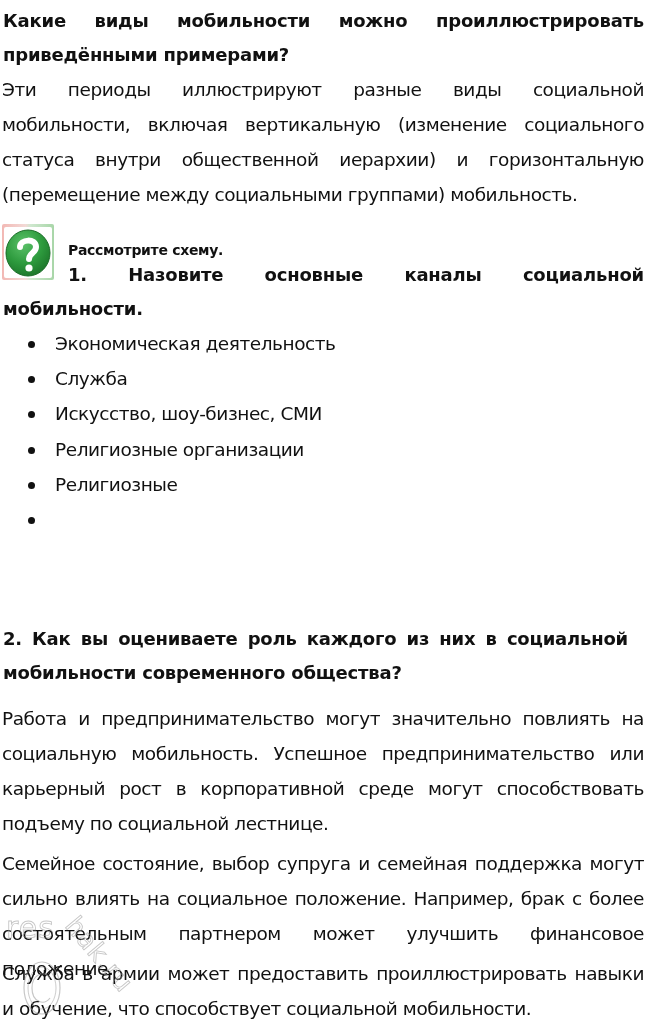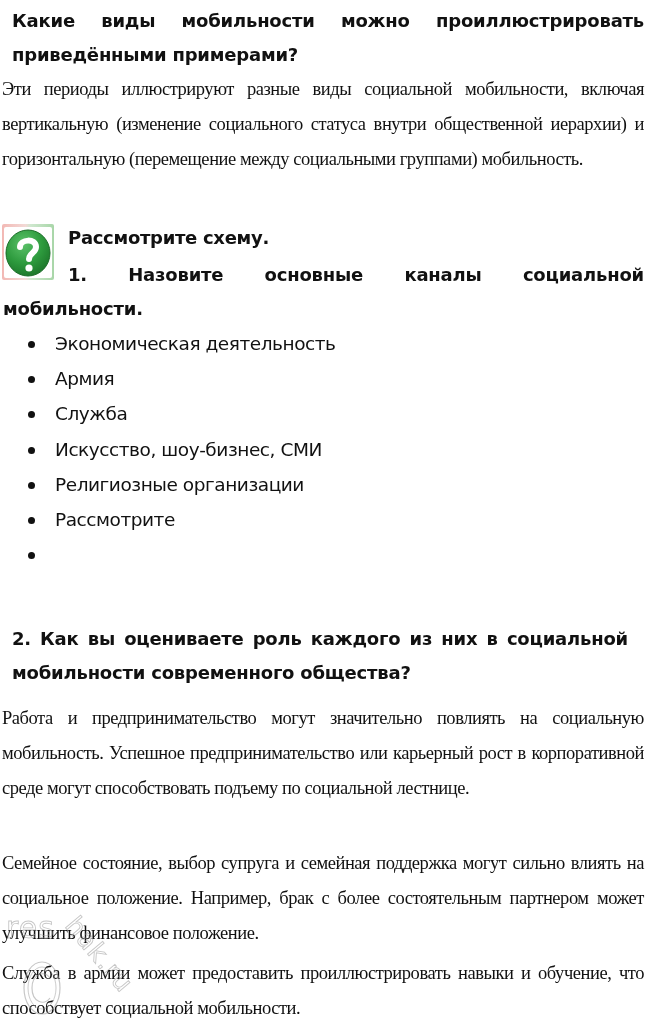--- a/index.html
+++ b/index.html
@@ -22,31 +22,30 @@
       width: 646px;
     }
     .heading {
       font-weight: bold;
       font-size: 18px;
       line-height: 34px;
       text-align: justify;
       text-align-last: left;
       letter-spacing: -0.2px;
       margin: 0;
-      padding: 0 2px 0 12px;
+      padding: 0 2px 0 3px;
     }
     .para {
       font-size: 18.5px;
       line-height: 35px;
       text-align: justify;
       margin: 0;
       padding: 0 2px 0 2px;
       letter-spacing: -0.45px;
       word-spacing: 0px;
-      font-family: Liberation Serif, serif;
     }
     .h1 { position: absolute; top: 4px; left: 0; right: 0; }
     .p1 { position: absolute; top: 72px; left: 0; right: 0; }
     .qblock { position: absolute; top: 221px; left: 0; right: 0; }
     .qicon {
       position: absolute;
       left: 2px;
       top: 3px;
       width: 52px;
       height: 56px;
@@ -56,23 +55,23 @@
     .qicon .inner {
       position: absolute;
       left: 2px; top: 3px; right: 2px; bottom: 2px;
       background: #ffffff;
       border-radius: 2px;
     }
     .qicon svg { position: absolute; left: 3px; top: 5px; }
     .q-line1 {
       position: absolute;
       left: 68px;
-      top: 0;
+      top: 12px;
       font-weight: bold;
-      font-size: 18px;
+      font-size: 14px;
       line-height: 34px;
       letter-spacing: -0.3px;
     }
     .q-line2 {
       position: absolute;
       left: 3px;
       right: 2px;
       top: 37px;
       font-weight: bold;
       font-size: 18px;
@@ -145,25 +144,24 @@
         <path d="M15 18 C15 10, 31 9, 31 18 C31 24, 24 24, 24 30" fill="none" stroke="#ffffff" stroke-width="6" stroke-linecap="round"></path>
         <circle cx="24" cy="39" r="3.6" fill="#ffffff"></circle>
       </svg>
     </div>
     <div class="q-line1">Рассмотрите схему.</div>
     <div class="q-line2">1. Назовите основные каналы социальной мобильности.</div>
   </div>
 
   <ul class="list">
     <li><span class="bullet"></span><span>Экономическая деятельность</span></li>
-    <li><span class="bullet"></span><span>Армия</span></li>
     <li><span class="bullet"></span><span>Служба</span></li>
     <li><span class="bullet"></span><span>Искусство, шоу-бизнес, СМИ</span></li>
     <li><span class="bullet"></span><span>Религиозные организации</span></li>
-    <li><span class="bullet"></span><span>Рассмотрите</span></li>
+    <li><span class="bullet"></span><span>Религиозные</span></li>
     <li><span class="bullet"></span></li>
   </ul>
 
   <p class="heading h2">2. Как вы оцениваете роль каждого из них в социальной мобильности современного общества?</p>
 
   <p class="para p2">Работа и предпринимательство могут значительно повлиять на социальную мобильность. Успешное предпринимательство или карьерный рост в корпоративной среде могут способствовать подъему по социальной лестнице.</p>
 
   <p class="para p3">Семейное состояние, выбор супруга и семейная поддержка могут сильно влиять на социальное положение. Например, брак с более состоятельным партнером может улучшить финансовое положение.</p>
 
   <p class="para p4">Служба в армии может предоставить проиллюстрировать навыки и обучение, что способствует социальной мобильности.</p>

